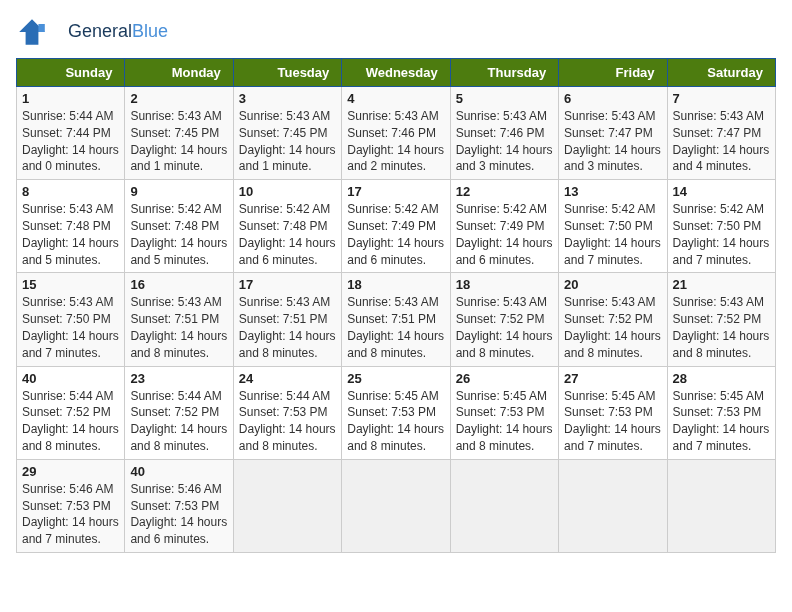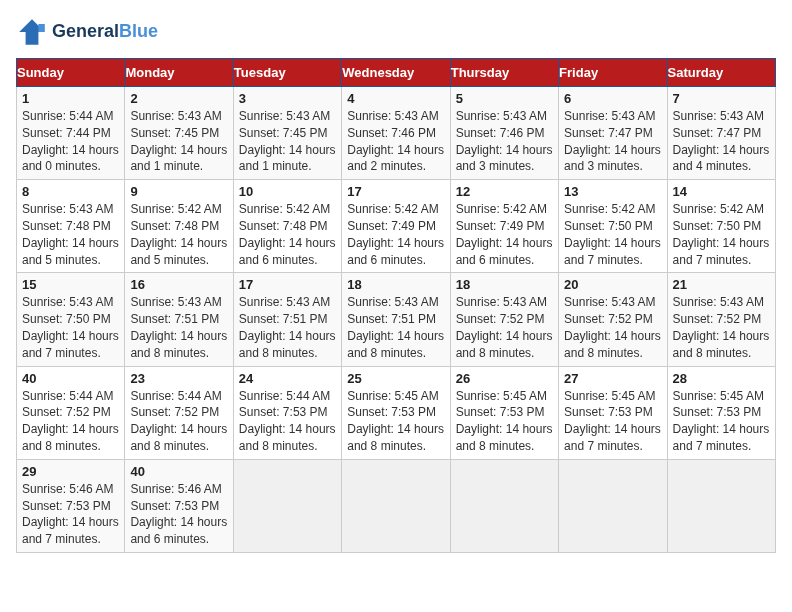--- a/index.html
+++ b/index.html
@@ -15,23 +15,24 @@
       justify-content: space-between;
       align-items: flex-start;
       margin-bottom: 10px;
     }
     .logo {
       display: flex;
       align-items: center;
     }
     .logo-text {
       font-size: 18px;
-      font-weight: bold;
+      font-weight: normal;
       color: #1a3a5c;
       line-height: 1.1;
+      margin-left: 16px;
     }
     .logo-text span {
       color: #4a90d9;
     }
     .logo-icon {
       width: 32px;
       height: 32px;
       margin-right: 4px;
     }
     .title-area {
@@ -45,24 +46,24 @@
     .location {
       font-size: 14px;
       color: #555;
     }
     .calendar-table {
       width: 100%;
       border-collapse: collapse;
       font-size: 11px;
     }
     .calendar-table thead tr th {
-      background-color: #b91c1c;
+      background-color: #4d7c0f;
       color: #fff;
-      padding: 6px 0;
-      text-align: left;
+      padding: 6px 12px;
+      text-align: right;
       font-size: 13px;
       font-weight: bold;
       border: 1px solid #1a5599;
     }
     .calendar-table tbody tr td {
       vertical-align: top;
       padding: 4px 5px;
       border: 1px solid #ccc;
       width: 14.28%;
       min-height: 80px;

